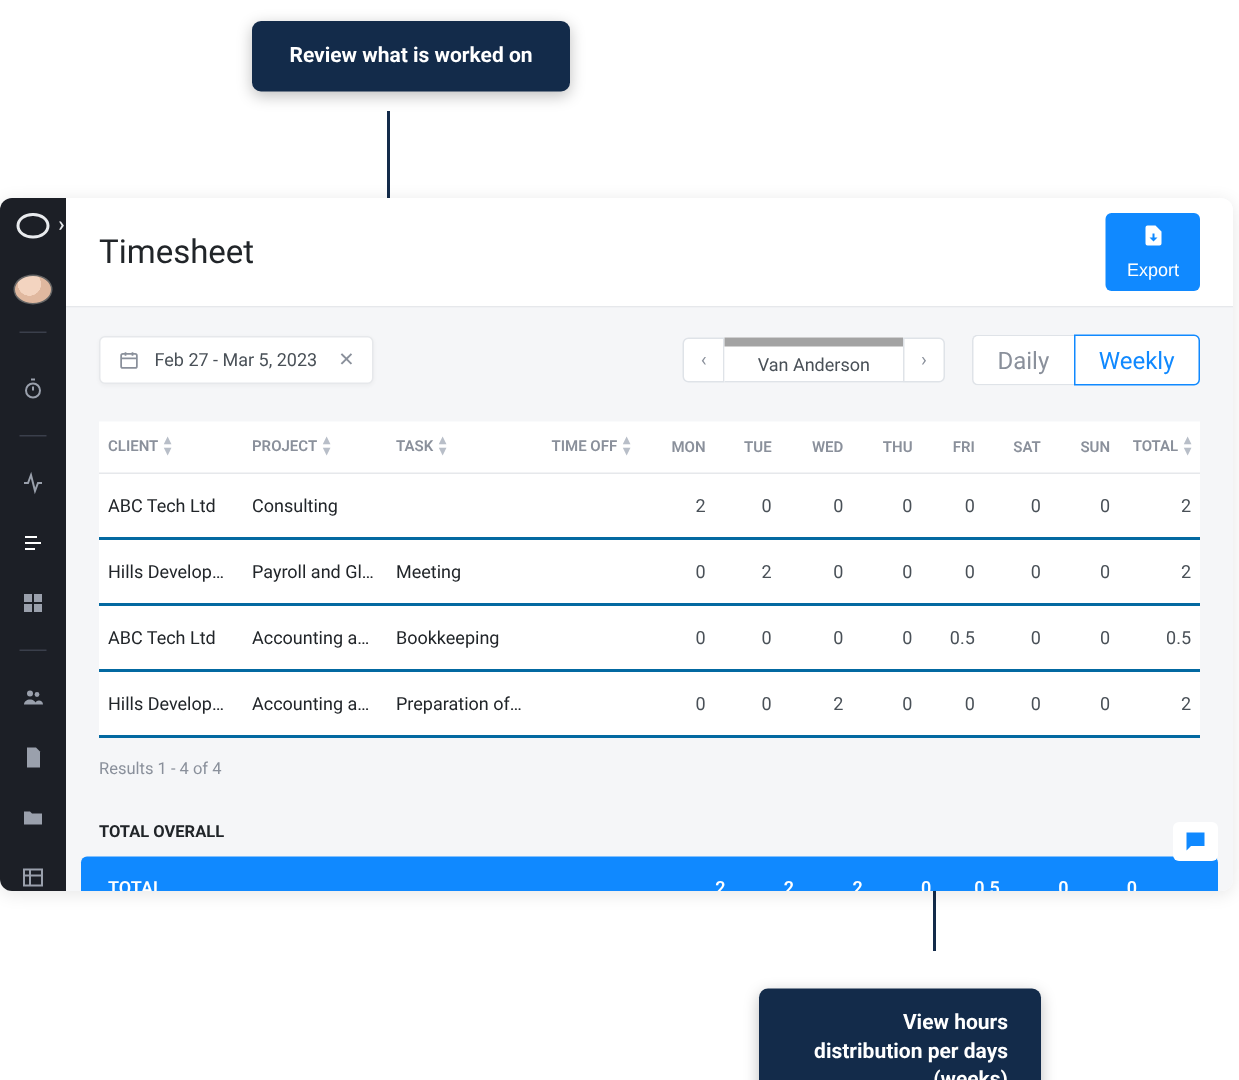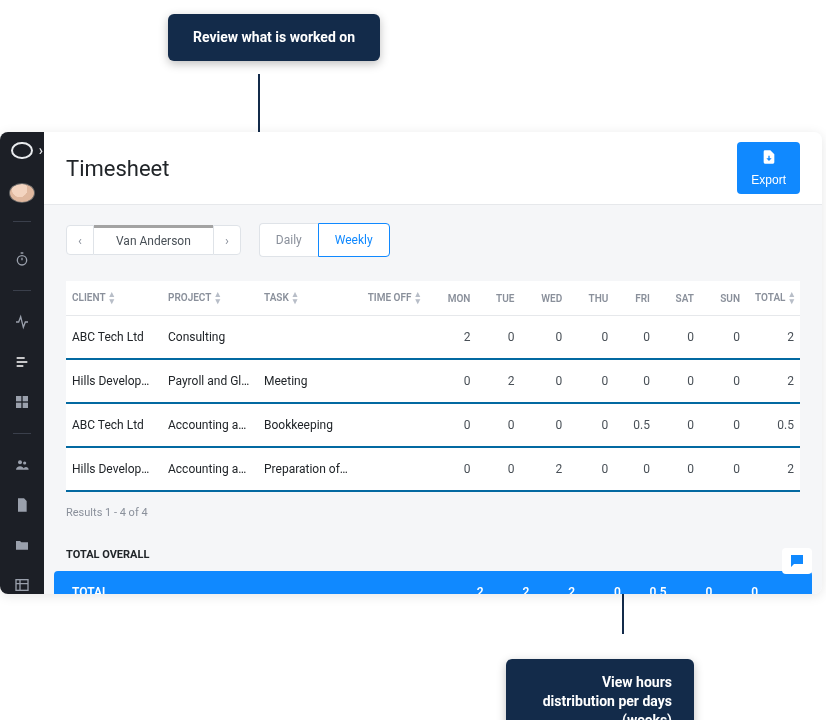--- a/index.html
+++ b/index.html
@@ -28,24 +28,24 @@
   .date-pill { background: #fff; border: 1px solid #e6e8eb; border-radius: 4px; padding: 7px 12px; display: flex; align-items: center; gap: 10px; box-shadow: 0 1px 3px rgba(0,0,0,0.04); }
   .date-pill .cal { width: 14px; height: 14px; color: #8a909b; }
   .date-pill .range { font-size: 12px; color: #495057; }
   .date-pill .close { color: #8a909b; font-size: 13px; cursor: pointer; padding-left: 4px; }
 
   .right-controls { display: flex; gap: 18px; align-items: center; }
   .nav-group { display: flex; align-items: center; }
   .nav-arrow { width: 28px; height: 30px; border: 1px solid #dfe3e8; background: #fff; display: flex; align-items: center; justify-content: center; cursor: pointer; color: #8a909b; font-size: 13px; }
   .nav-arrow.left { border-radius: 4px 0 0 4px; }
   .nav-arrow.right { border-radius: 0 4px 4px 0; }
-  .nav-name { height: 30px; border-top: 3px solid #a3a3a3; border-bottom: 1px solid #dfe3e8; background: #fff; padding: 0 22px; display: flex; align-items: center; font-size: 12px; color: #495057; }
+  .nav-name { height: 30px; border-top: 6px solid #a3a3a3; border-bottom: 1px solid #dfe3e8; background: #fff; padding: 0 22px; display: flex; align-items: center; font-size: 12px; color: #495057; }
 
   .toggle-group { display: flex; }
-  .toggle-btn { height: 30px; padding: 16px 16px; border: 1px solid #dfe3e8; background: #fff; font-size: 12px; color: #8a909b; cursor: pointer; display: flex; align-items: center; }
+  .toggle-btn { height: 30px; padding: 16px 16px; border: 1px solid #dfe3e8; background: #fff; font-size: 16px; color: #8a909b; cursor: pointer; display: flex; align-items: center; }
   .toggle-btn.left { border-radius: 4px 0 0 4px; border-right: none; }
   .toggle-btn.right { border-radius: 0 4px 4px 0; }
   .toggle-btn.active { color: #1089ff; border-color: #1089ff; }
 
   .table-wrap { padding: 0 22px; margin-top: 24px; }
   table.timesheet { width: 100%; border-collapse: collapse; background: #fff; }
   table.timesheet th { text-align: left; font-size: 10px; font-weight: 600; color: #8a909b; padding: 10px 6px; border-bottom: 1px solid #e6e8eb; white-space: nowrap; }
   table.timesheet th.num, table.timesheet td.num { text-align: right; }
   table.timesheet th .sort { display: inline-block; margin-left: 4px; color: #b8bec8; font-size: 9px; line-height: 7px; vertical-align: middle; }
   table.timesheet td { font-size: 12px; color: #495057; padding: 14px 6px; border-bottom: 2px solid #0369a1; white-space: nowrap; overflow: hidden; text-overflow: ellipsis; max-width: 96px; }
@@ -144,20 +144,28 @@
       <h1 class="page-title">Timesheet</h1>
       <button class="export-btn">
         <svg viewBox="0 0 24 24" fill="currentColor">
             <path d="M14 2H6a2 2 0 0 0-2 2v16a2 2 0 0 0 2 2h12a2 2 0 0 0 2-2V8l-6-6zM13 14h3l-4 4-4-4h3v-4h2v4z"></path>
           </svg>
         <span>Export</span>
       </button>
     </div>
 
     <div class="controls">
+      <div class="date-pill">
+        <svg class="cal" viewBox="0 0 24 24" fill="none" stroke="currentColor" stroke-width="2">
+            <rect x="3" y="5" width="18" height="16" rx="2"></rect>
+            <path d="M8 3v4M16 3v4M3 10h18"></path>
+          </svg>
+        <span class="range">Feb 27 - Mar 5, 2023</span>
+        <span class="close">✕</span>
+      </div>
 
       <div class="right-controls">
         <div class="nav-group">
           <div class="nav-arrow left">‹</div>
           <div class="nav-name">Van Anderson</div>
           <div class="nav-arrow right">›</div>
         </div>
         <div class="toggle-group">
           <div class="toggle-btn left">Daily</div>
           <div class="toggle-btn right active">Weekly</div>

